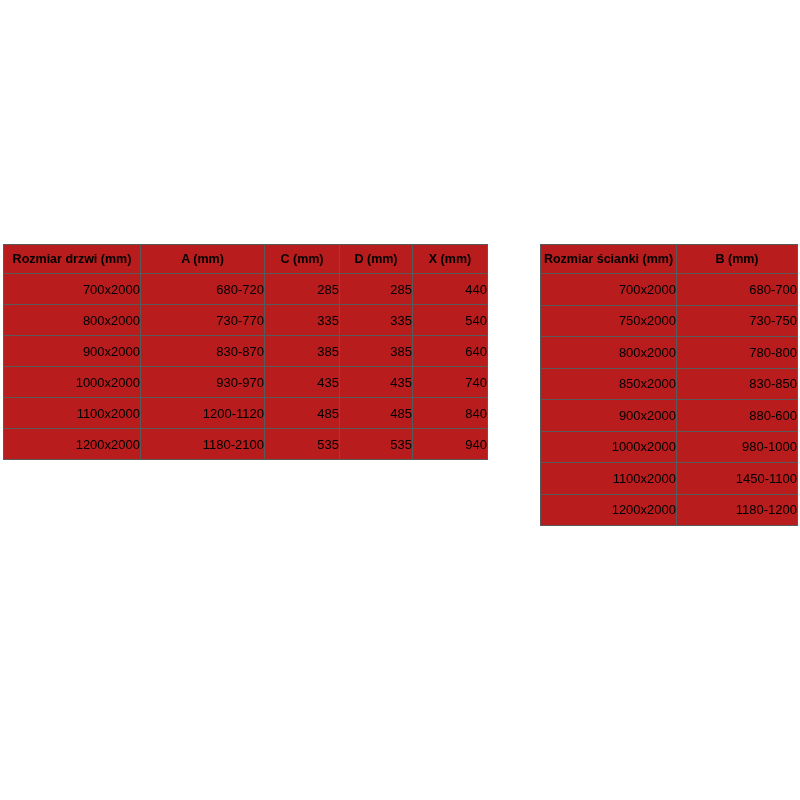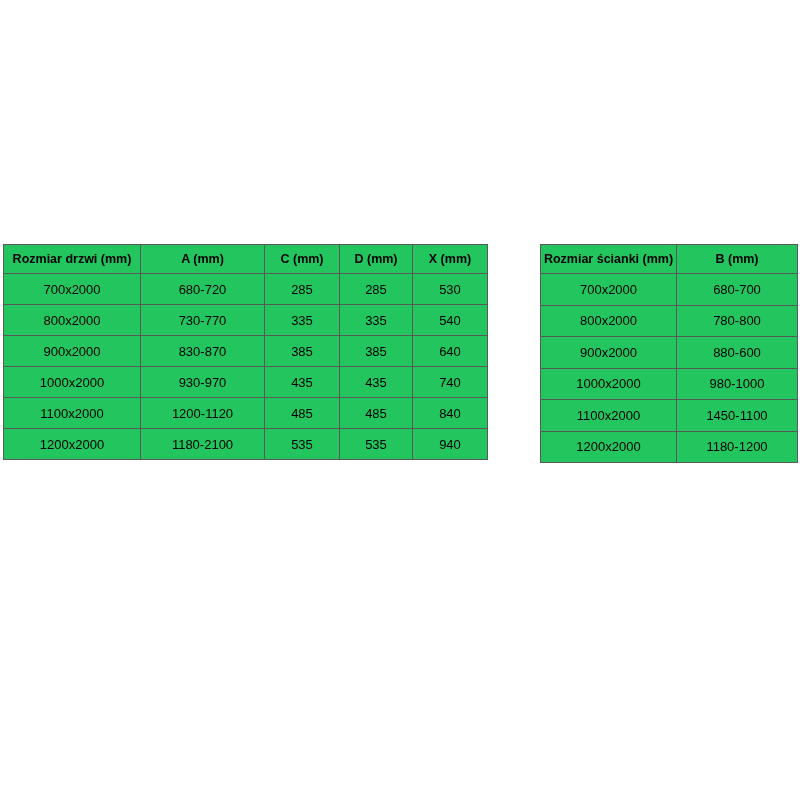--- a/index.html
+++ b/index.html
@@ -11,40 +11,41 @@
     position: relative;
     width: 800px;
     height: 800px;
     font-family: "Liberation Sans", sans-serif;
     color: #000000;
   }
   table.spec {
     position: absolute;
     border-collapse: collapse;
     table-layout: fixed;
-    background: #22c55e;
+    background: #b91c1c;
   }
   table.spec th,
   table.spec td {
     border: 1px solid #595959;
     text-align: center;
     vertical-align: middle;
     padding: 0;
     overflow: hidden;
     white-space: nowrap;
   }
   table.spec th {
     font-size: 12.5px;
     font-weight: bold;
     height: 28px;
   }
   table.spec td {
     font-size: 13px;
     font-weight: normal;
     height: 30px;
+    text-align: right;
   }
   #door-table {
     left: 3px;
     top: 244px;
     width: 484px;
   }
   #wall-table {
     left: 540px;
     top: 244px;
     width: 258px;
@@ -72,21 +73,21 @@
       <th>D (mm)</th>
       <th>X (mm)</th>
     </tr>
   </thead>
   <tbody>
       <tr>
         <td>700x2000</td>
         <td>680-720</td>
         <td>285</td>
         <td>285</td>
-        <td>530</td>
+        <td>440</td>
       </tr>
       <tr>
         <td>800x2000</td>
         <td>730-770</td>
         <td>335</td>
         <td>335</td>
         <td>540</td>
       </tr>
       <tr>
         <td>900x2000</td>
@@ -129,22 +130,30 @@
       <th>Rozmiar ścianki (mm)</th>
       <th>B (mm)</th>
     </tr>
   </thead>
   <tbody>
       <tr>
         <td>700x2000</td>
         <td>680-700</td>
       </tr>
       <tr>
+        <td>750x2000</td>
+        <td>730-750</td>
+      </tr>
+      <tr>
         <td>800x2000</td>
         <td>780-800</td>
+      </tr>
+      <tr>
+        <td>850x2000</td>
+        <td>830-850</td>
       </tr>
       <tr>
         <td>900x2000</td>
         <td>880-600</td>
       </tr>
       <tr>
         <td>1000x2000</td>
         <td>980-1000</td>
       </tr>
       <tr>

